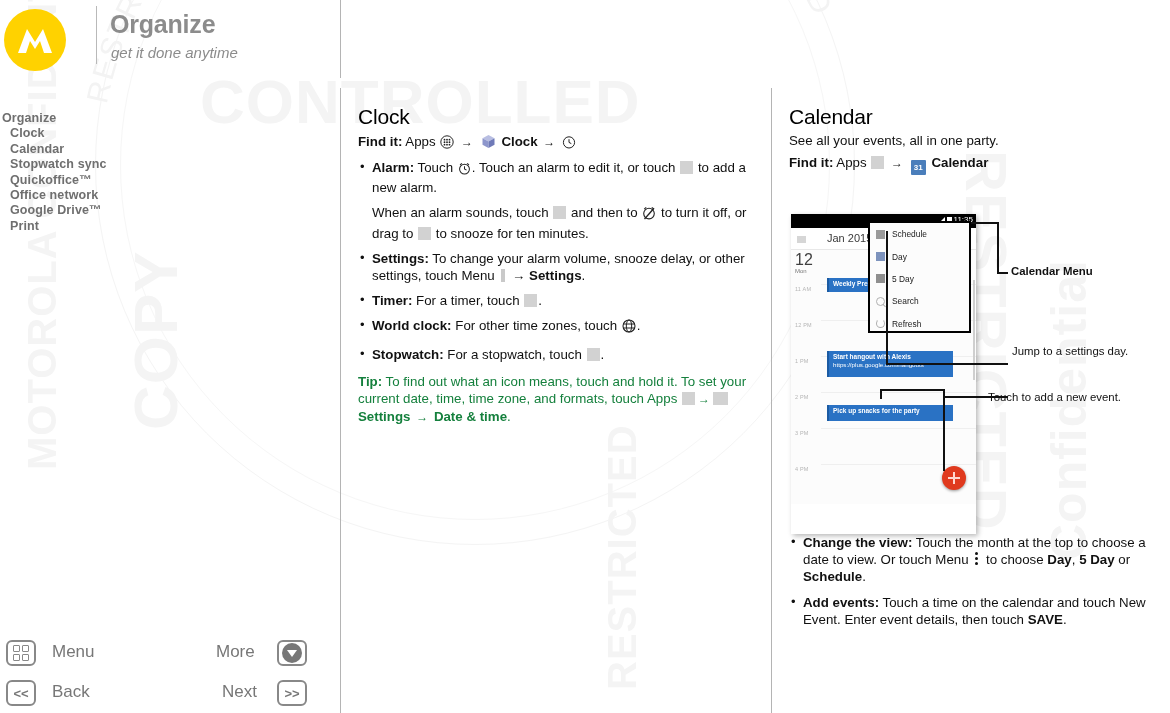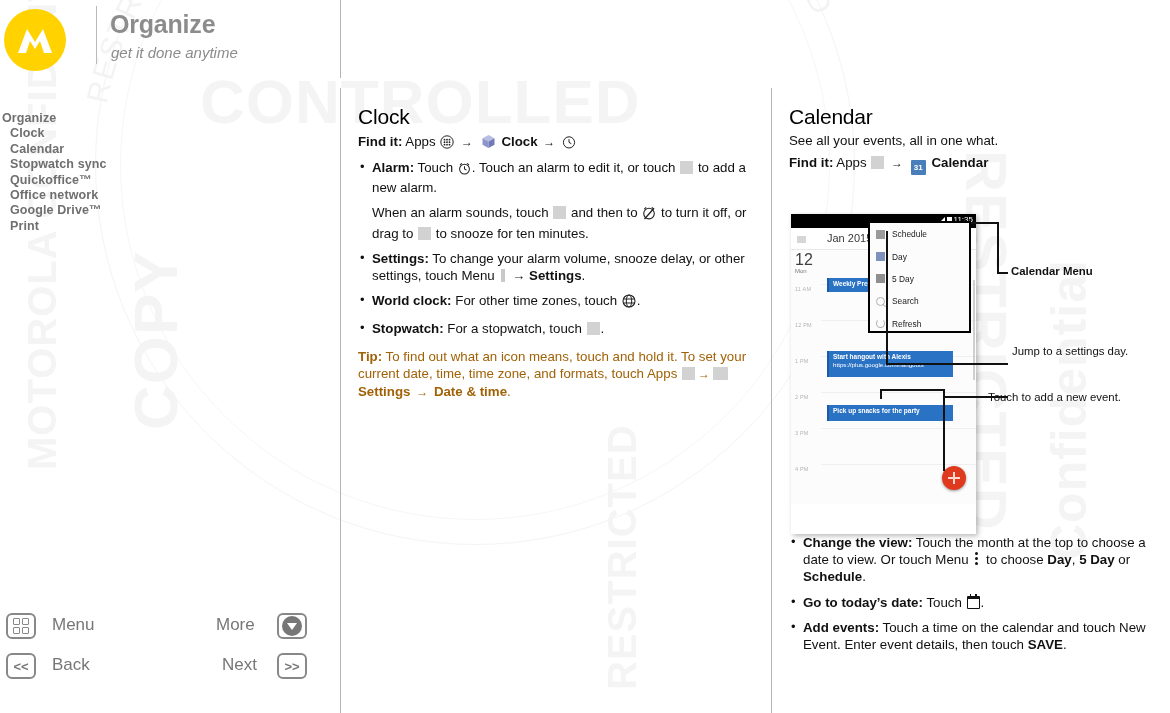--- a/index.html
+++ b/index.html
@@ -109,21 +109,21 @@
     position: relative;
     font-size: 13.3px; line-height: 17.2px;
     padding-left: 14px; margin-bottom: 8px;
     color: #111;
   }
   ul.bullets > li::before {
     content: "•"; position: absolute; left: 2px; top: -1px; font-size: 13px; color: #111;
   }
   li b, .tip b, p b { font-weight: 700; }
   .sub-para { margin-top: 8px; }
-  .tip { font-size: 13.3px; line-height: 17.2px; color: #a16207; margin-top: 10px; }
+  .tip { font-size: 13.3px; line-height: 17.2px; color: #15803d; margin-top: 10px; }
 
   
   .chip {
     display: inline-block; width: 13px; height: 13px;
     background: #d2d2d2; vertical-align: -2px; margin: 0 1px;
   }
   .chip-wide { width: 15px; }
   .ico { display: inline-block; vertical-align: -3px; margin: 0 1px; }
   .arrow { font-size: 12px; padding: 0 2px; }
   .menu-dots {
@@ -252,21 +252,21 @@
 
   
   .callouts { position: absolute; inset: 0; z-index: 7; pointer-events: none; }
   .co-label {
     position: absolute; font-size: 11.4px; color: #111; white-space: nowrap;
   }
   .co-label.bold { font-weight: 700; }
   .co-line { position: absolute; background: #111; }
 
   
-  .footer { position: absolute; left: 0; top: 604px; width: 340px; height: 77px; z-index: 5; text-align: center; }
+  .footer { position: absolute; left: 0; top: 631px; width: 340px; height: 77px; z-index: 5; text-align: center; }
   .fbtn {
     position: absolute; width: 30px; height: 26px;
     border: 2px solid #888; border-radius: 6px;
     display: flex; align-items: center; justify-content: center;
     color: #777; font-size: 13px; font-weight: 700;
   }
   .flabel { position: absolute; font-size: 17px; color: #777; }
   .f-menu { left: 6px; top: 9px; }
   .f-back { left: 6px; top: 49px; }
   .f-more { left: 277px; top: 9px; }
@@ -381,20 +381,23 @@
                 <path d="M2.2 3.2 L4.2 1.4" stroke="#222" stroke-width="1.1" fill="none"></path>
                 <path d="M11.8 3.2 L9.8 1.4" stroke="#222" stroke-width="1.1" fill="none"></path>
                 <path d="M2.5 13 L12 2.2" stroke="#222" stroke-width="1.3" fill="none"></path>
               </svg></span><span> to turn it off, or drag to </span><span class="chip"></span><span> to snooze for ten minutes.</span></div>
       </li>
 
       <li>
         <b>Settings:</b><span> To change your alarm volume, snooze delay, or other settings, touch Menu </span><span class="menu-bar-ico"></span><span> → </span><b>Settings</b><span>.</span>
       </li>
 
+      <li>
+        <b>Timer:</b><span> For a timer, touch </span><span class="chip"></span><span>.</span>
+      </li>
 
       <li>
         <b>World clock:</b><span> For other time zones, touch </span><span class="ico"><svg width="14" height="14" viewBox="0 0 14 14">
               <circle cx="7" cy="7" r="6" fill="none" stroke="#222" stroke-width="1.1"></circle>
               <ellipse cx="7" cy="7" rx="2.7" ry="6" fill="none" stroke="#222" stroke-width="1"></ellipse>
               <path d="M1.2 5 H12.8 M1.2 9 H12.8" stroke="#222" stroke-width="1" fill="none"></path>
             </svg></span><span>.</span>
       </li>
 
       <li>
@@ -402,21 +405,21 @@
       </li>
     </ul>
 
     <div class="tip">
       <b>Tip:</b><span> To find out what an icon means, touch and hold it. To set your current date, time, time zone, and formats, touch Apps </span><span class="chip"></span><span class="arrow">→</span><span class="chip chip-wide"></span> <b>Settings</b> <span class="arrow">→</span> <b>Date &amp; time</b><span>.</span>
     </div>
   </div>
 
   <div class="col col-right">
     <h2 class="sec">Calendar</h2>
-    <div class="lead">See all your events, all in one what.</div>
+    <div class="lead">See all your events, all in one party.</div>
     <div class="findit">
       <b>Find it:</b>
       <span>Apps</span>
       <span class="chip"></span>
       <span class="arrow">→</span>
       <span class="cal31">31</span>
       <b>Calendar</b>
     </div>
   </div>
 
@@ -509,23 +512,20 @@
     <div class="co-line" style="left:943px; top:396px; width:65px; height:2px;"></div>
     <div class="co-label" style="left:988px; top:391px;">Touch to add a new event.</div>
   </div>
 
   <div class="col" style="left:789px; top:534px; width:381px;">
     <ul class="bullets">
       <li>
         <b>Change the view:</b><span> Touch the month at the top to choose a date to view. Or touch Menu </span><span class="menu-dots"><i></i><i></i><i></i></span><span> to choose </span><b>Day</b><span>, </span><b>5 Day</b><span> or </span><b>Schedule</b><span>.</span>
       </li>
       <li>
-        <b>Go to today’s date:</b><span> Touch </span><span class="today-ico"></span><span>.</span>
-      </li>
-      <li>
         <b>Add events:</b><span> Touch a time on the calendar and touch New Event. Enter event details, then touch </span><b>SAVE</b><span>.</span>
       </li>
     </ul>
   </div>
 
   <div class="footer">
     <div class="fbtn f-menu">
       <span class="grid-ico">
           <i></i>
           <i></i>

